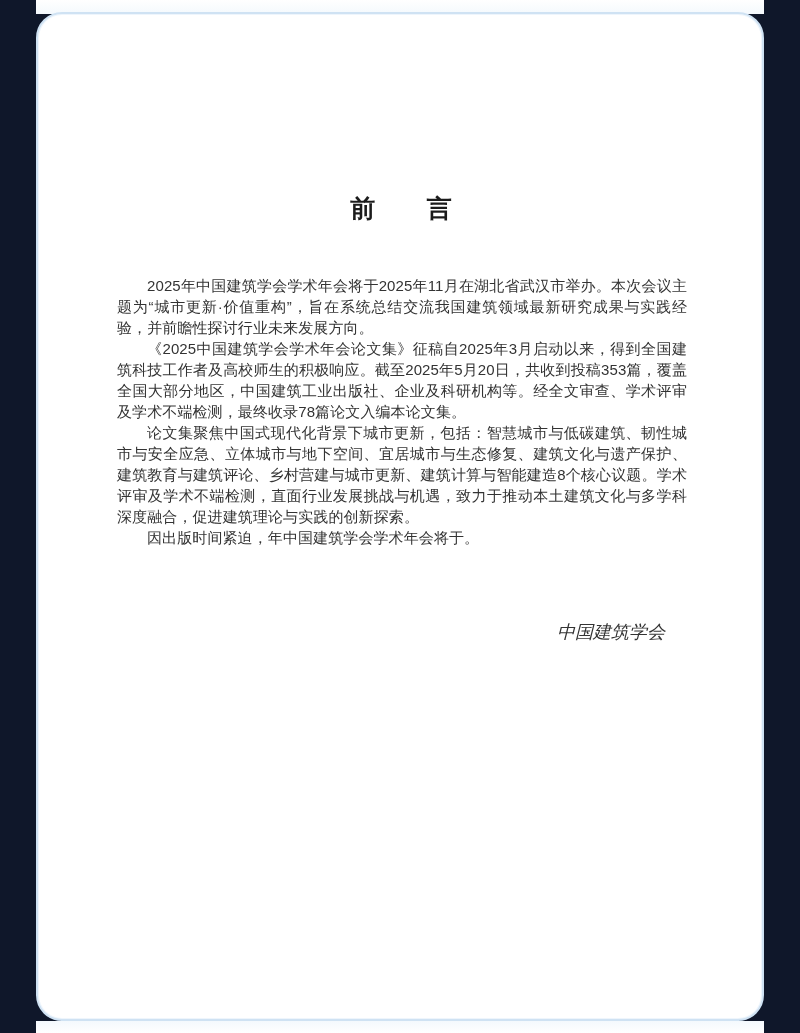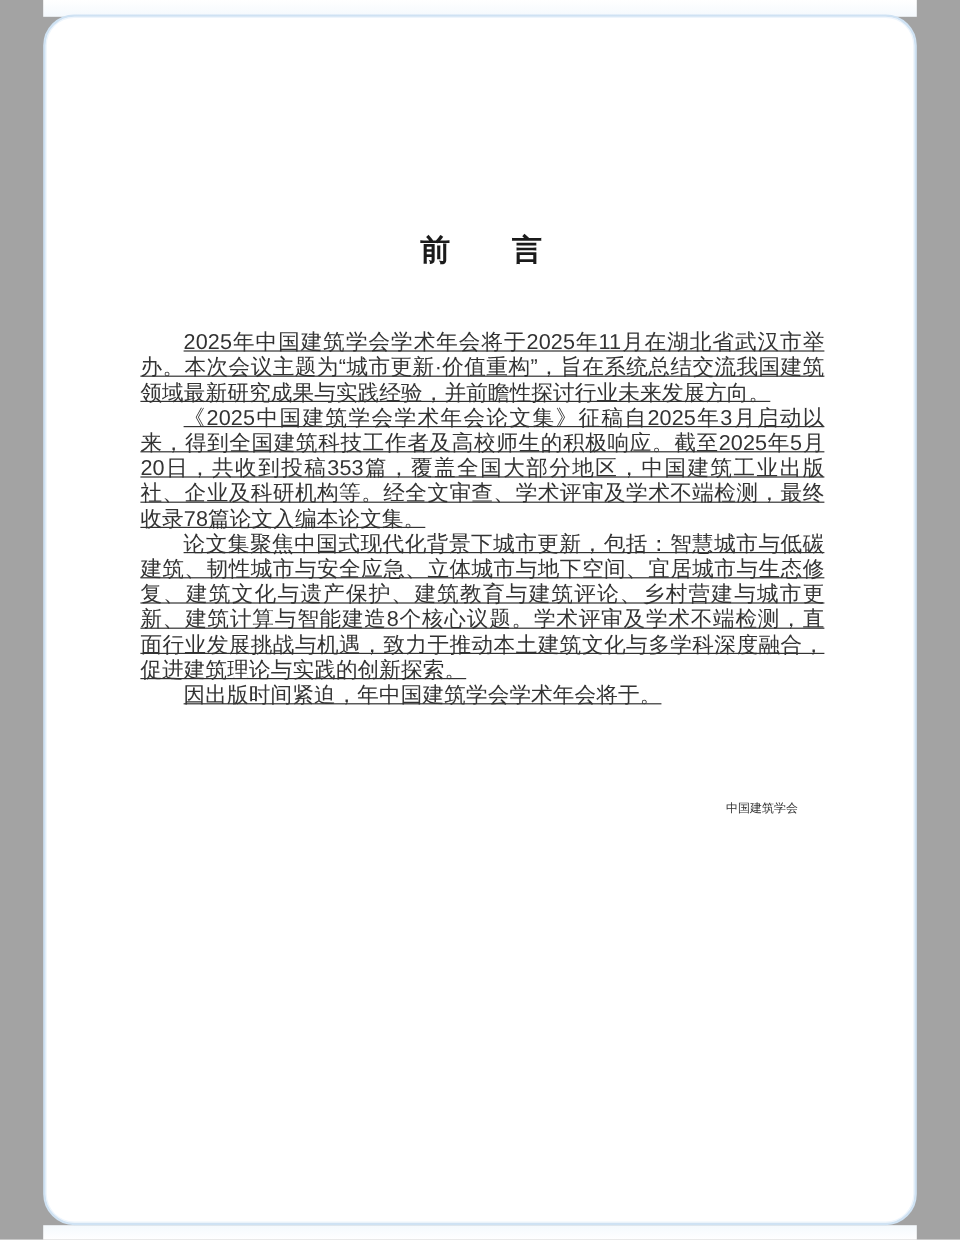--- a/index.html
+++ b/index.html
@@ -12,21 +12,21 @@
     background: #ffffff;
     font-family: "Liberation Sans", "DejaVu Sans", sans-serif;
     overflow: hidden;
   }
 
   
   #page-root {
     position: relative;
     width: 800px;
     height: 1033px;
-    background: #a3a3a3;
+    background: #0f172a;
     box-sizing: border-box;
   }
 
   
   #page-frame {
     position: absolute;
     left: 36px;
     top: 12px;
     width: 728px;
     height: 1009px;
@@ -78,39 +78,39 @@
   }
 
   #body-block {
     margin: 0 auto;
     width: 570px;
     padding-top: 50px;
   }
 
   .para {
     margin: 0 0 0 0;
-    font-size: 18px;
+    font-size: 15px;
     line-height: 21px;
     color: #333333;
     text-align: justify;
     text-justify: inter-character;
     text-indent: 2em;
     font-family: "Liberation Sans", "DejaVu Sans", sans-serif;
     letter-spacing: 0.1px;
-    text-decoration: underline;
   }
 
   #signature {
     width: 570px;
     margin: 0 auto;
     padding-top: 74px;
     text-align: right;
-    font-size: 10px;
+    font-size: 18px;
     line-height: 21px;
     color: #333333;
+    font-style: italic;
   }
   .sig-line {
     display: block;
     padding-right: 22px;
   }
 
   .sig-line.sig-date {
     padding-right: 22px;
   }
 </style>

